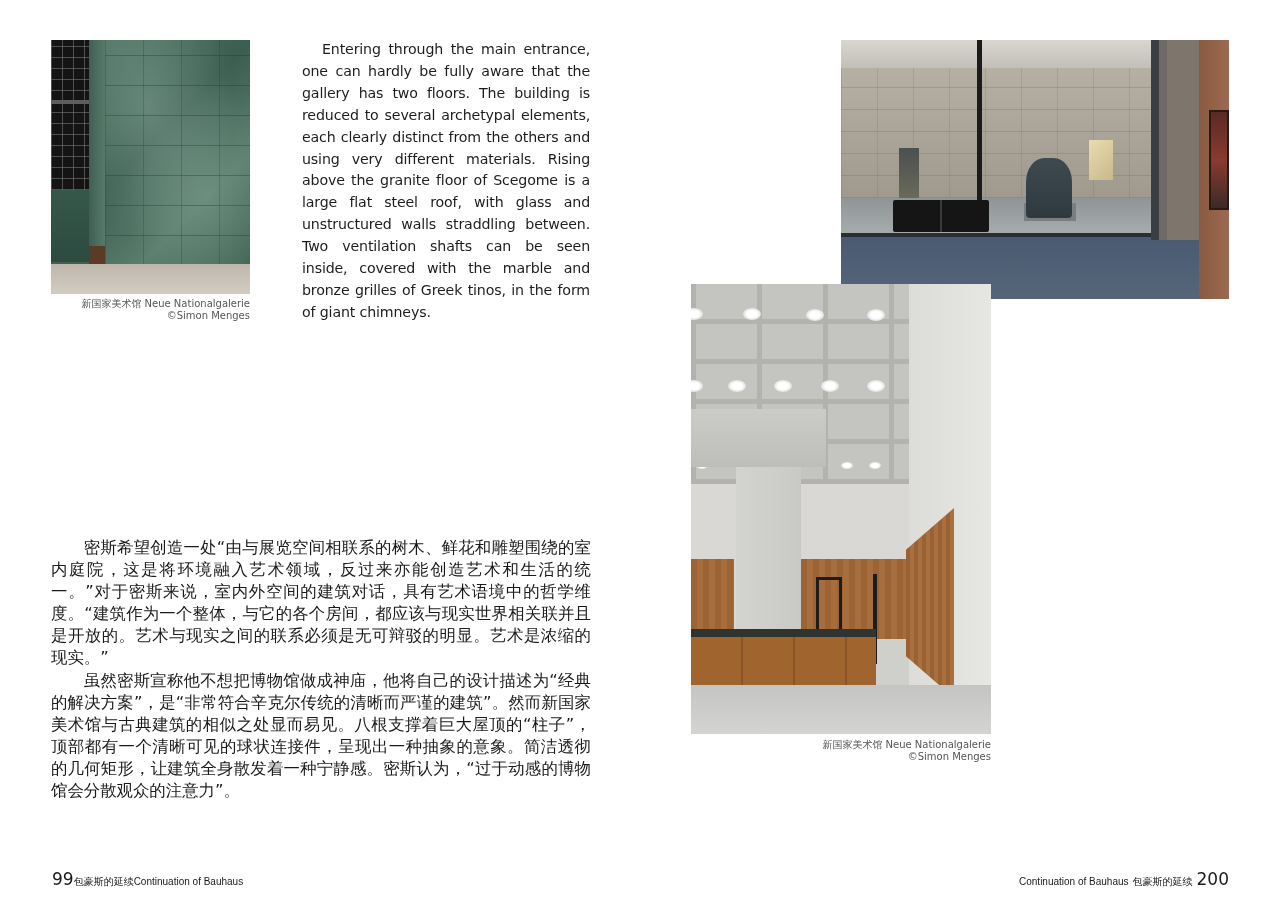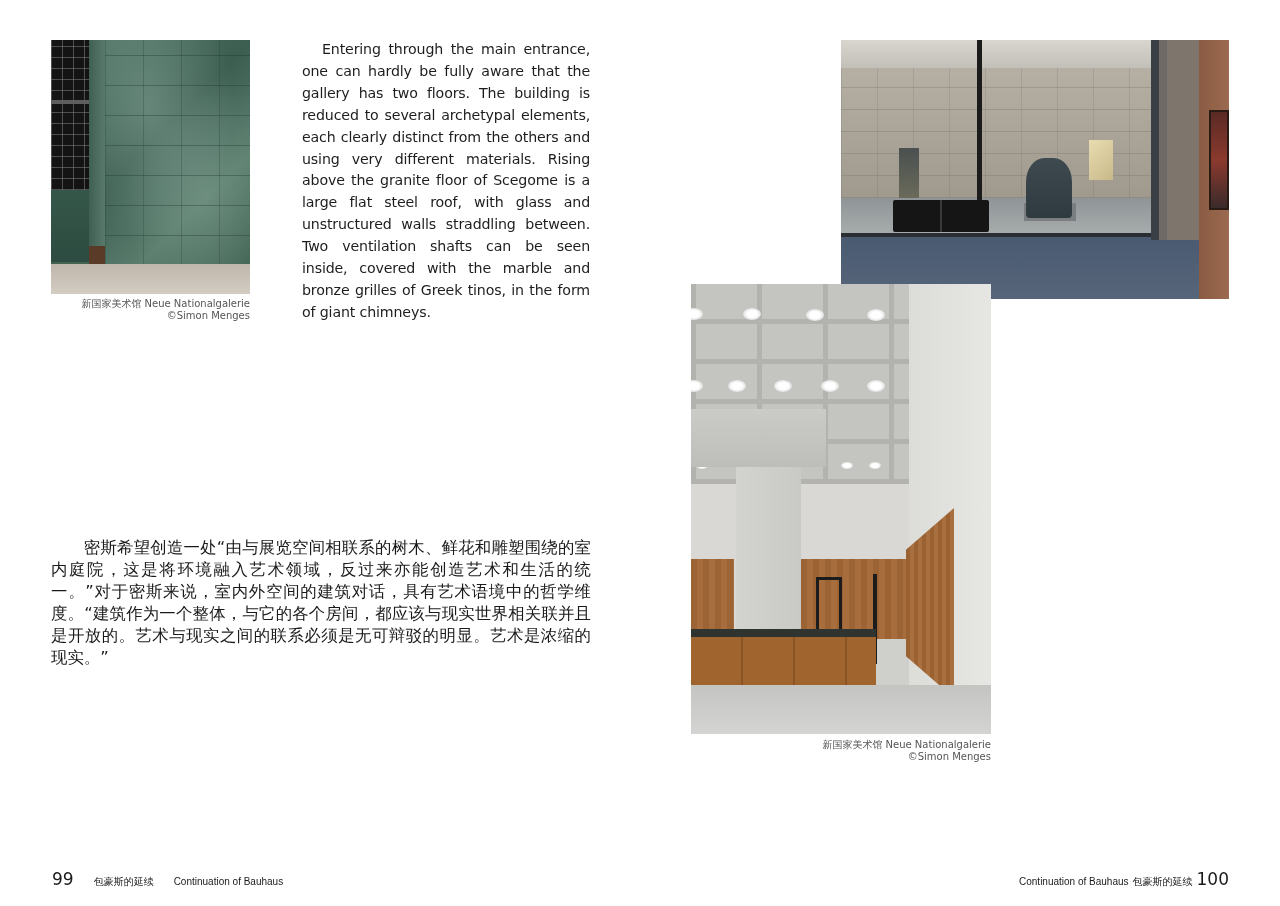--- a/index.html
+++ b/index.html
@@ -194,21 +194,21 @@
     position: absolute; left: 125px; top: 293px; width: 26px; height: 55px;
     border: 3px solid #1c1c1c; border-bottom: none;
   }
   #photo-hall .coatstand {
     position: absolute; left: 182px; top: 290px; width: 4px; height: 90px; background: #1c1c1c;
   }
 
   
   .folio-num { font-family: "DejaVu Sans", sans-serif; font-size: 17px; color: #1a1a1a; }
   .folio-txt { font-family: Liberation Sans, sans-serif; font-size: 10px; color: #1a1a1a; text-align: right; }
-  #footer-left { left: 52px; top: 869px; display: flex; align-items: baseline; gap: 20px; }
+  #footer-left { left: 52px; top: 869px; display: flex; align-items: baseline; gap: 0; }
   #footer-right { right: 51px; top: 869px; display: flex; align-items: baseline; gap: 4px; }
 </style>
 </head>
 <body>
 
 <div id="photo-marble" class="abs">
   <div class="ceiling"></div>
   <div class="lowwall"></div>
   <div class="pillar-edge"></div>
   <div class="pillar"></div>
@@ -216,20 +216,21 @@
 </div>
 <div class="caption" style="left:51px; top:298px; width:199px;">
   <div>新国家美术馆 Neue Nationalgalerie</div>
   <div>©Simon Menges</div>
 </div>
 
 <p id="english-text" class="abs">Entering through the main entrance, one can hardly be fully aware that the gallery has two floors. The building is reduced to several archetypal elements, each clearly distinct from the others and using very different materials. Rising above the granite floor of Scegome is a large flat steel roof, with glass and unstructured walls straddling between. Two ventilation shafts can be seen inside, covered with the marble and bronze grilles of Greek tinos, in the form of giant chimneys.</p>
 
 <div id="chinese-text" class="abs">
   <p>密斯希望创造一处“由与展览空间相联系的树木、鲜花和雕塑围绕的室内庭院，这是将环境融入艺术领域，反过来亦能创造艺术和生活的统一。”对于密斯来说，室内外空间的建筑对话，具有艺术语境中的哲学维度。“建筑作为一个整体，与它的各个房间，都应该与现实世界相关联并且是开放的。艺术与现实之间的联系必须是无可辩驳的明显。艺术是浓缩的现实。”</p>
+  <p>虽然密斯宣称他不想把博物馆做成神庙，他将自己的设计描述为“经典的解决方案”，是“非常符合辛克尔传统的清晰而严谨的建筑”。然而新国家美术馆与古典建筑的相似之处显而易见。八根支撑着巨大屋顶的“柱子”，顶部都有一个清晰可见的球状连接件，呈现出一种抽象的意象。简洁透彻的几何矩形，让建筑全身散发着一种宁静感。密斯认为，“过于动感的博物馆会分散观众的注意力”。</p>
 </div>
 
 <div id="footer-left" class="abs">
   <span class="folio-num">99</span>
   <span class="folio-txt">包豪斯的延续</span>
   <span class="folio-txt">Continuation of Bauhaus</span>
 </div>
 
 <div id="photo-window" class="abs">
   <div class="sky"></div>
@@ -276,14 +277,14 @@
   <div class="counter"></div>
 </div>
 <div class="caption" style="left:791px; top:739px; width:200px;">
   <div>新国家美术馆 Neue Nationalgalerie</div>
   <div>©Simon Menges</div>
 </div>
 
 <div id="footer-right" class="abs">
   <span class="folio-txt">Continuation of Bauhaus</span>
   <span class="folio-txt">包豪斯的延续</span>
-  <span class="folio-num">100</span>
+  <span class="folio-num">200</span>
 </div>
 
 </body></html>

